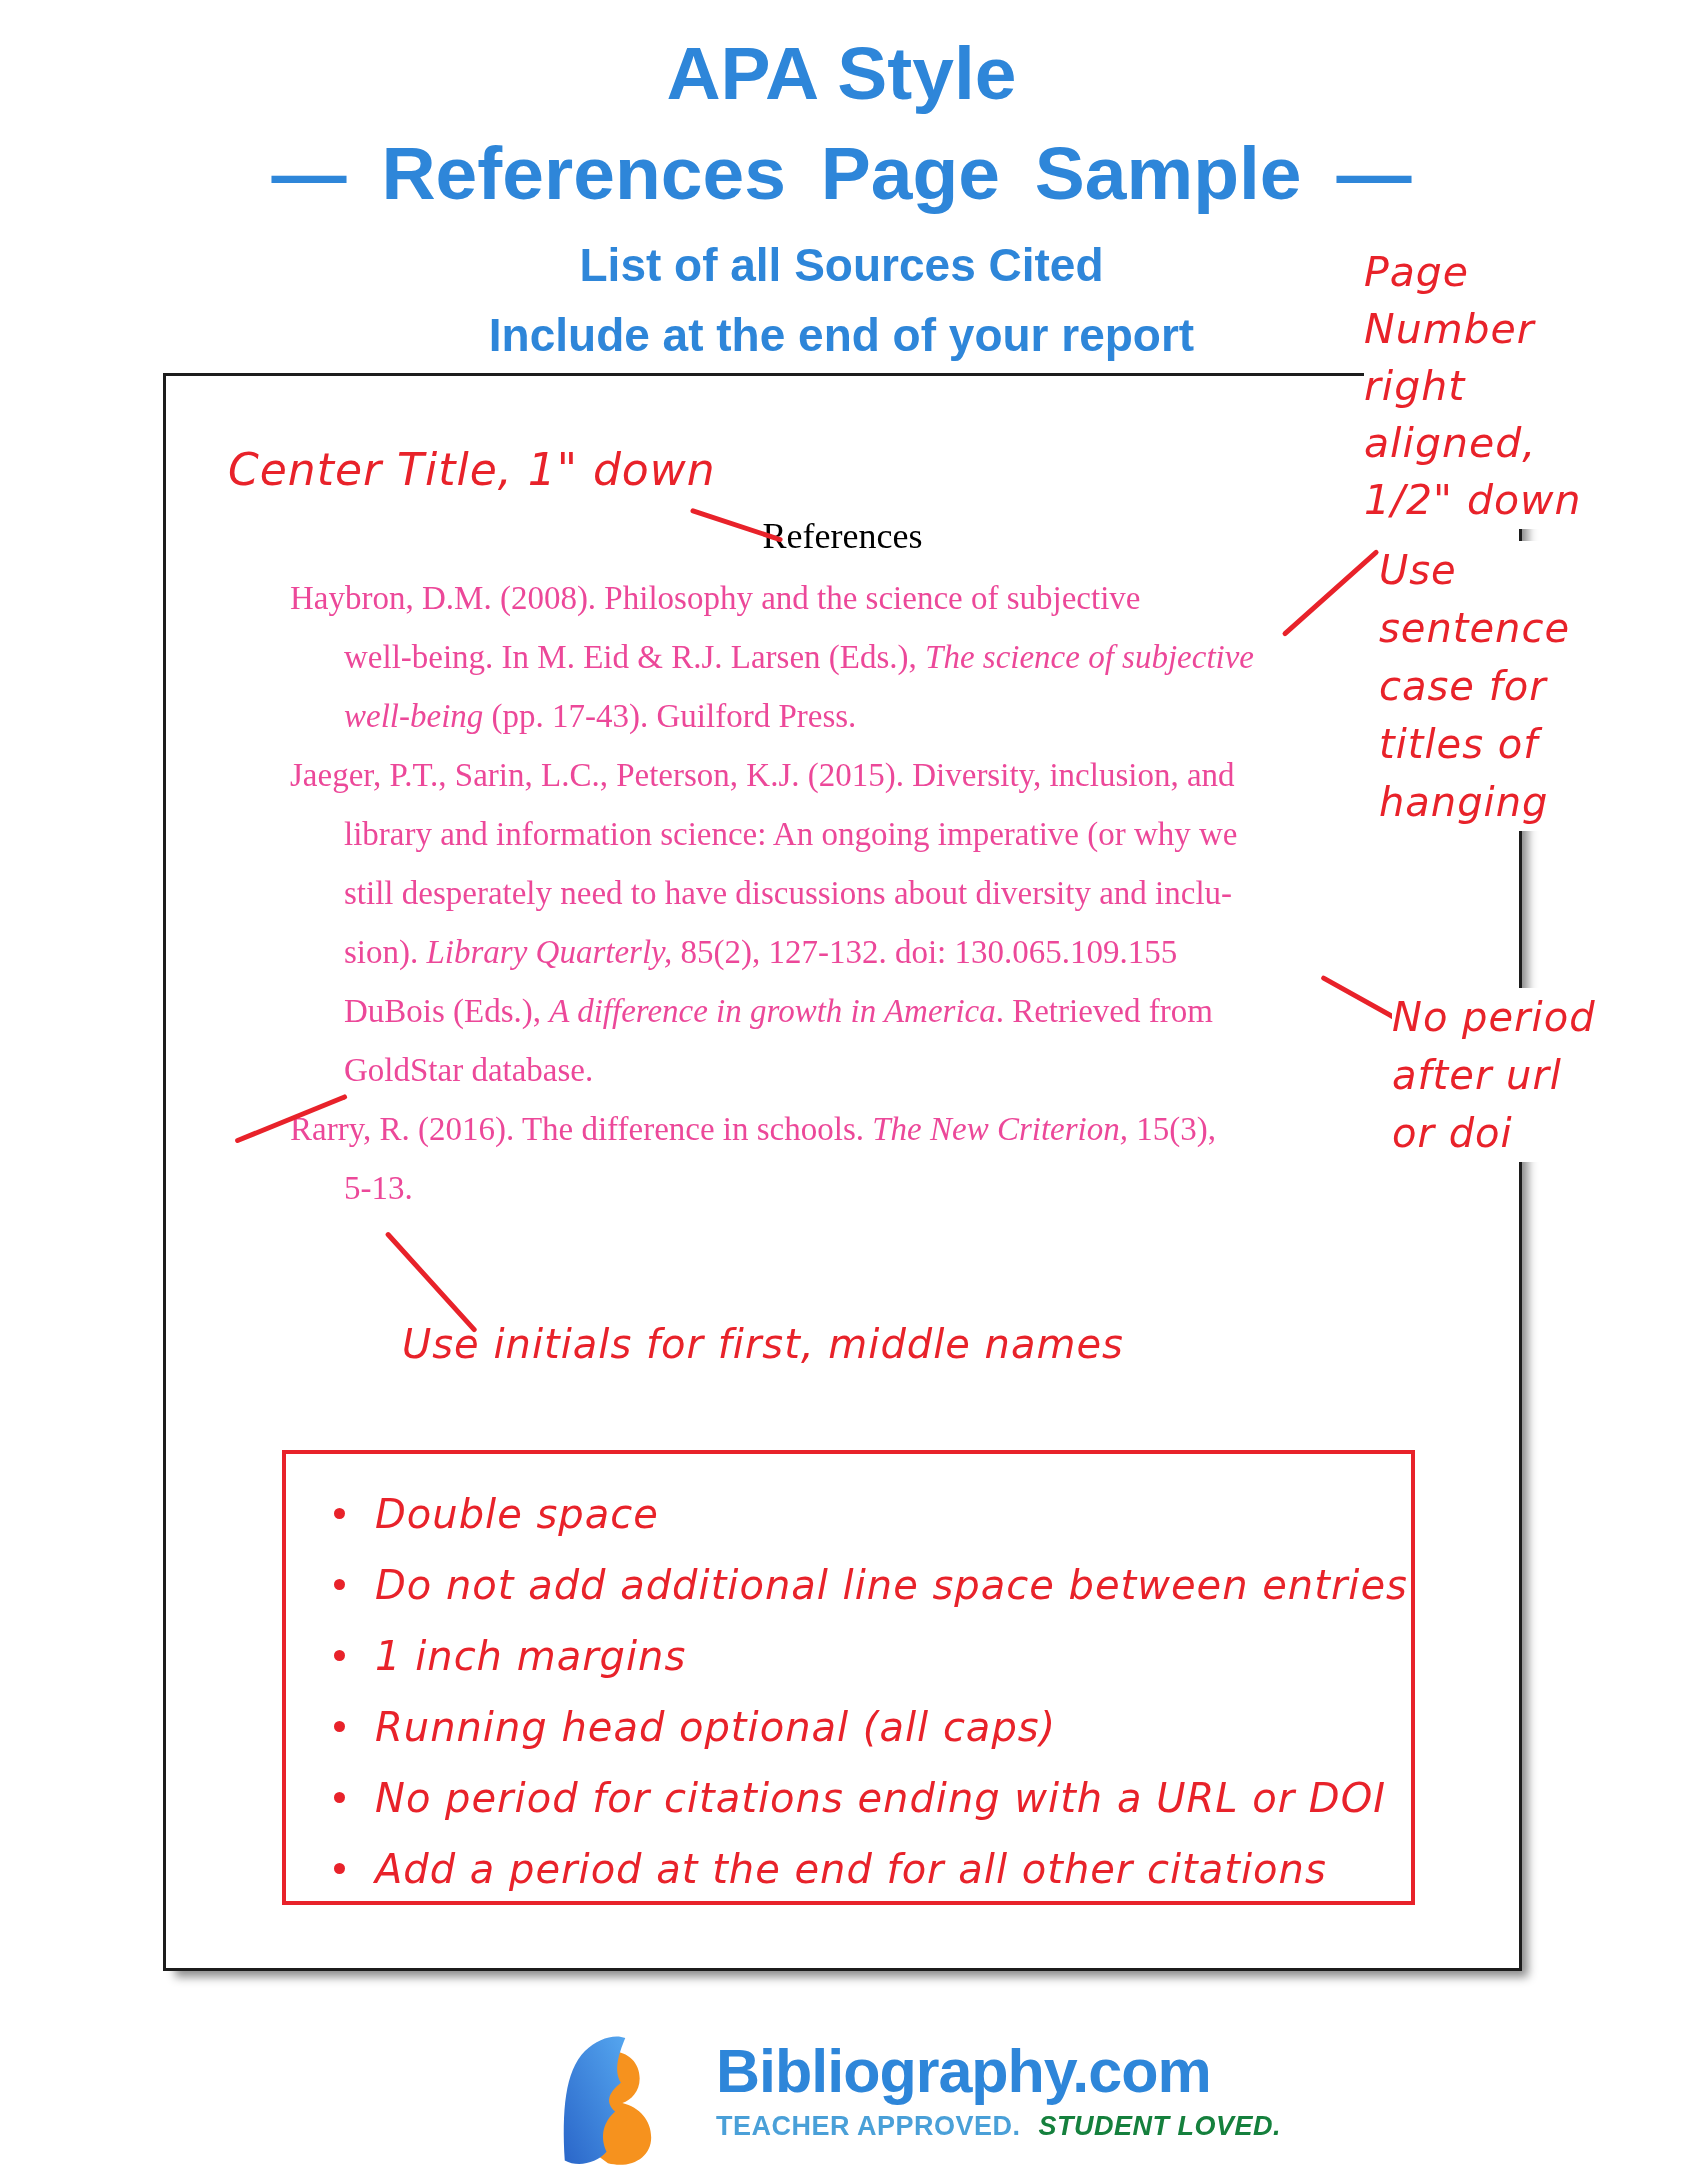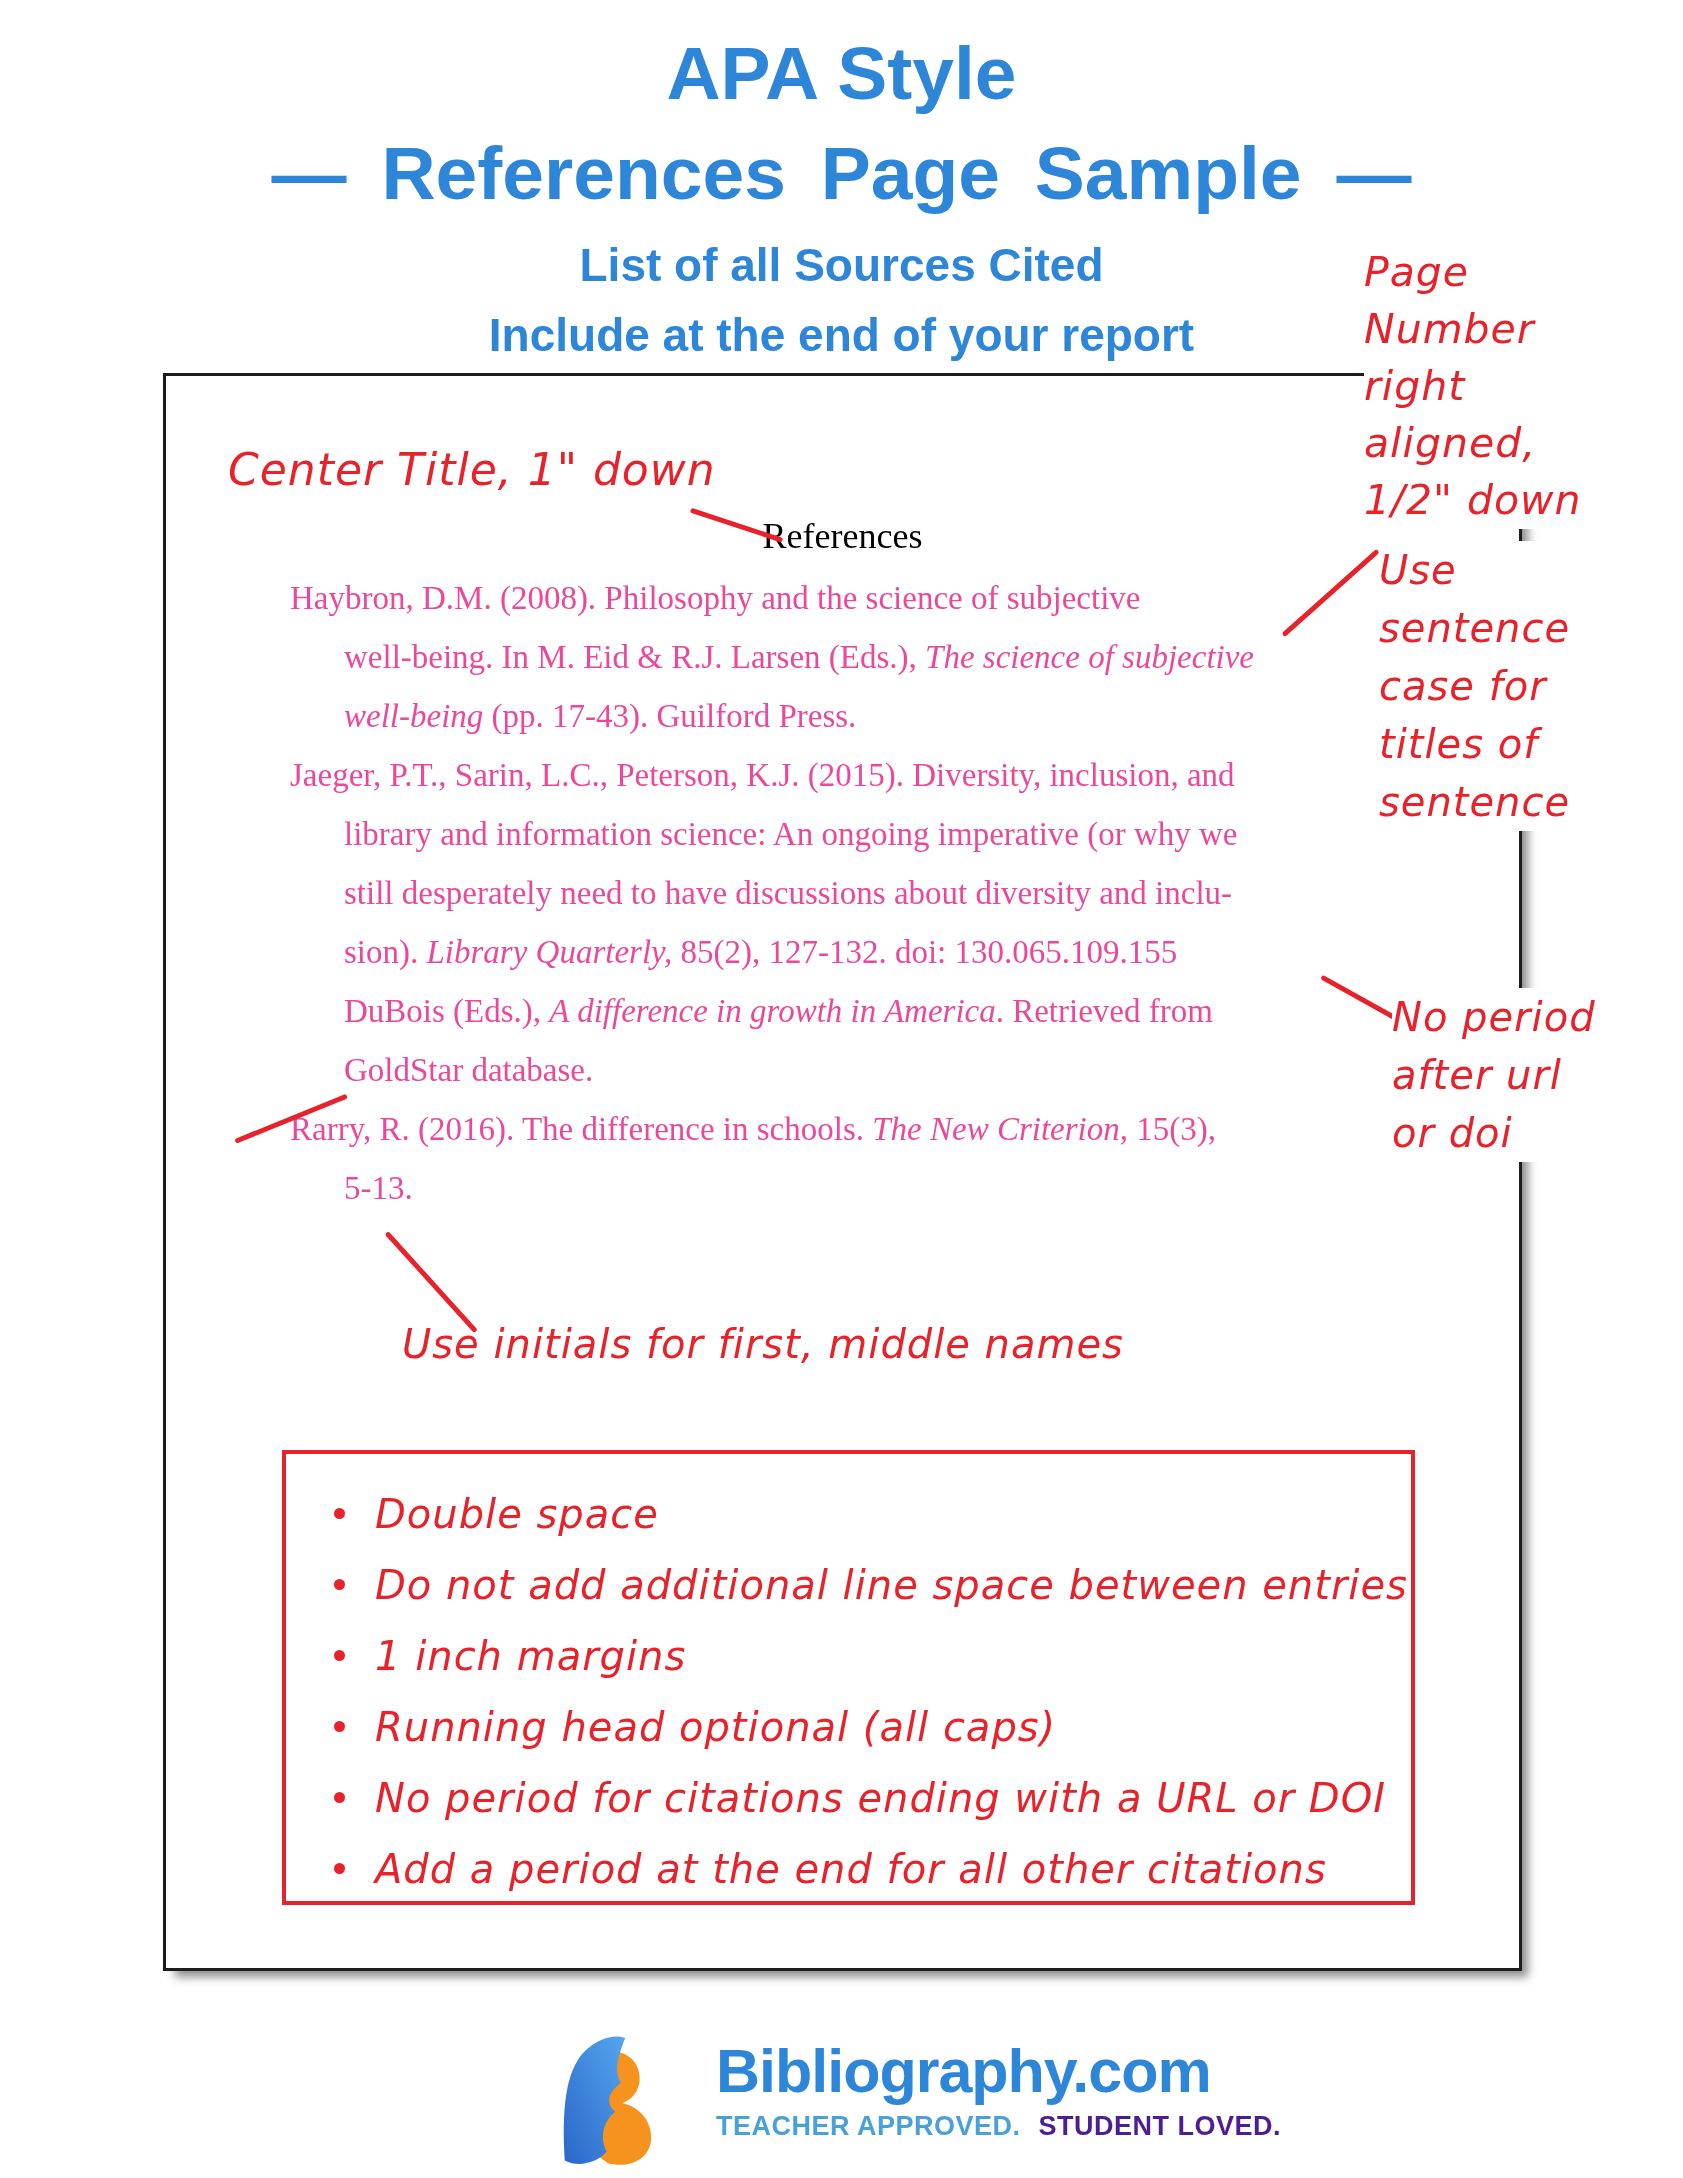--- a/index.html
+++ b/index.html
@@ -70,21 +70,21 @@
   .connectors{position:absolute;left:0;top:0;width:1683px;height:2178px;z-index:2;pointer-events:none;}
   .connectors line{stroke:#e8222a;stroke-width:5;stroke-linecap:round;}
 
   
   .footer{position:absolute;left:545px;top:2028px;display:flex;align-items:flex-start;}
   .logo-mark{width:149px;height:144px;}
   .logo-text{margin-left:22px;margin-top:12px;}
   .brand{font-size:61px;font-weight:bold;color:#2e86d9;letter-spacing:-1px;line-height:63px;}
   .tagline{margin-top:8px;font-size:27px;font-weight:bold;letter-spacing:0.5px;}
   .tag-teacher{color:#4aa0d8;}
-  .tag-student{color:#4c1d95;margin-left:10px;}
+  .tag-student{color:#15803d;margin-left:10px;font-style:italic;}
 </style>
 </head>
 <body>
 
 <div class="canvas">
 
   <div class="header">
     <div class="t1">APA Style</div>
     <div class="t2">— References Page Sample —</div>
     <div class="t3">List of all Sources Cited</div>
@@ -157,21 +157,21 @@
   </div>
 
   <div class="annotation hw ann-center-title">
     <div>Center Title, 1" down</div>
   </div>
 
   <div class="annotation hw knockout ann-sentence-case">
     <div>Use sentence</div>
     <div>case for</div>
     <div>titles of</div>
-    <div>sentence</div>
+    <div>hanging</div>
   </div>
 
   <div class="annotation hw knockout ann-no-period">
     <div>No period</div>
     <div>after url</div>
     <div>or doi</div>
   </div>
 
 
   <div class="annotation hw ann-initials">

